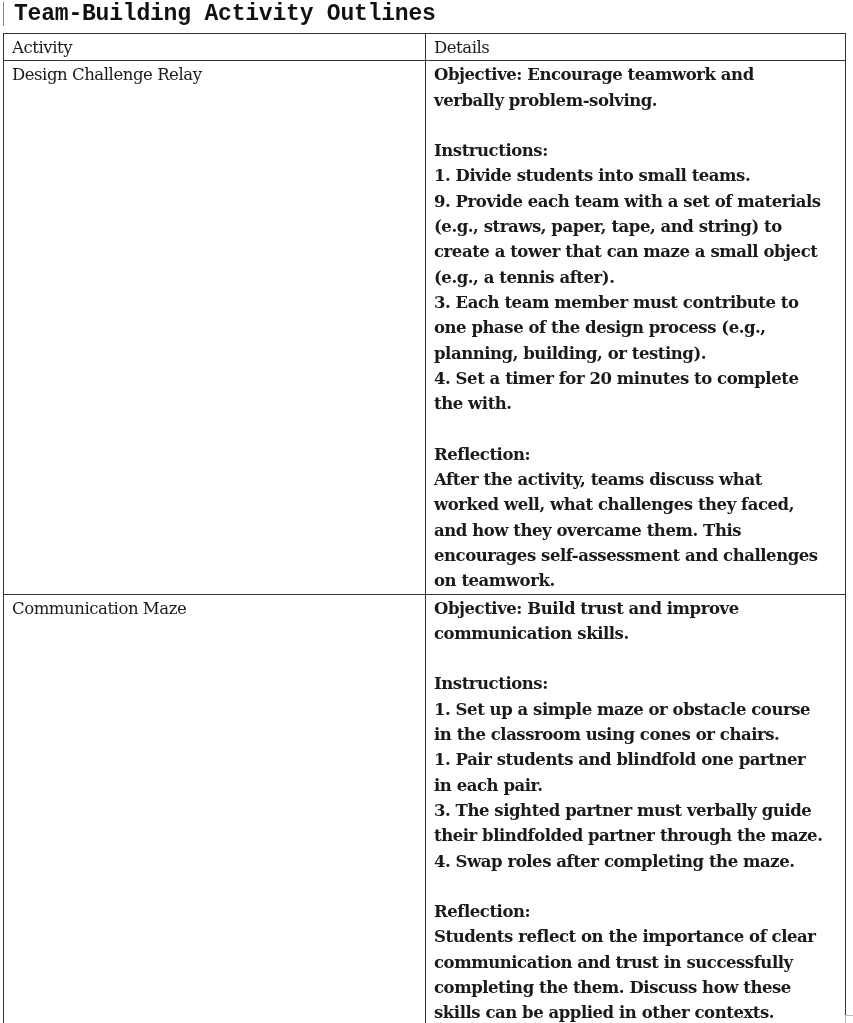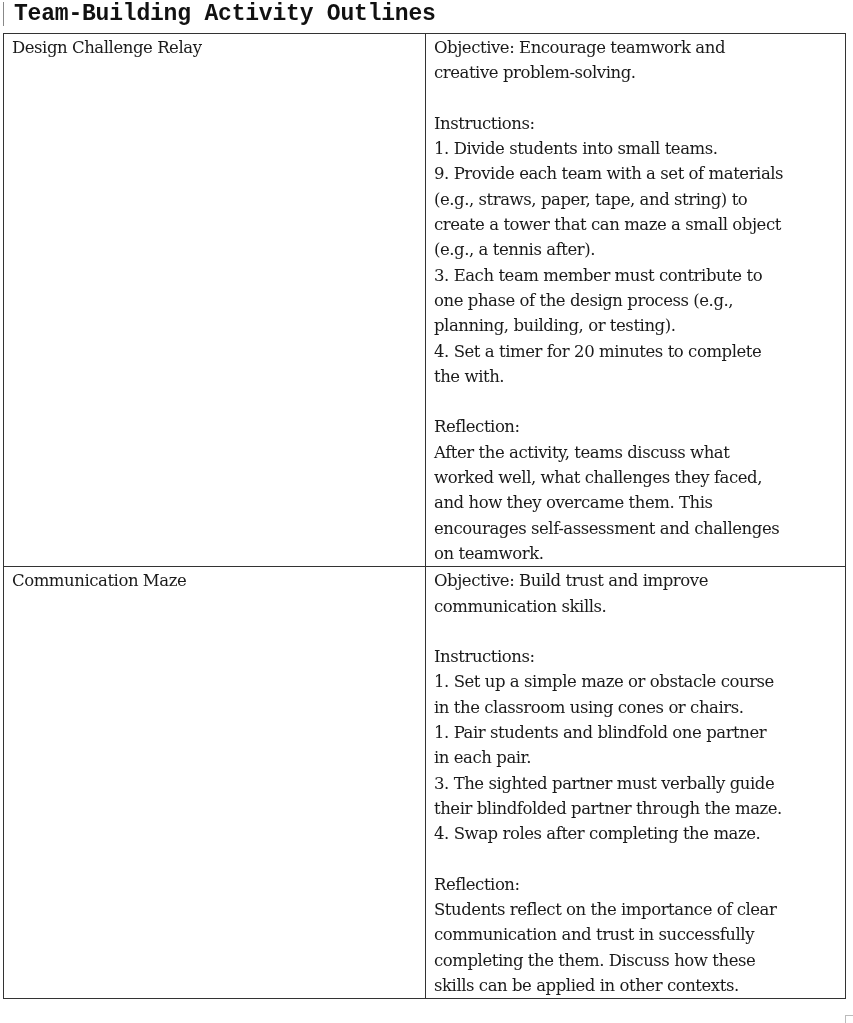--- a/index.html
+++ b/index.html
@@ -56,20 +56,21 @@
     }
     col.c1 { width: 422px; }
     col.c2 { width: 420px; }
     .header-row td {
       height: 24px;
       line-height: 24px;
     }
     .detail-line {
       display: block;
       white-space: nowrap;
+      font-weight: bold;
     }
     .detail-gap {
       display: block;
       height: 25.3px;
     }
     .corner-mark {
       position: absolute;
       left: 845px;
       top: 1015px;
       width: 8px;
@@ -83,25 +84,29 @@
 
 <div class="cursor-bar"></div>
 <div class="doc-title">Team-Building Activity Outlines</div>
 
 <table class="outline">
   <colgroup>
       <col class="c1">
       <col class="c2">
     </colgroup>
   <tbody>
+      <tr class="header-row">
+    <td>Activity</td>
+    <td>Details</td>
+  </tr>
   <tr>
     <td>Design Challenge Relay</td>
     <td>
       <span class="detail-line">Objective: Encourage teamwork and</span>
-      <span class="detail-line">creative problem-solving.</span>
+      <span class="detail-line">verbally problem-solving.</span>
       <span class="detail-gap"></span>
       <span class="detail-line">Instructions:</span>
       <span class="detail-line">1. Divide students into small teams.</span>
       <span class="detail-line">9. Provide each team with a set of materials</span>
       <span class="detail-line">(e.g., straws, paper, tape, and string) to</span>
       <span class="detail-line">create a tower that can maze a small object</span>
       <span class="detail-line">(e.g., a tennis after).</span>
       <span class="detail-line">3. Each team member must contribute to</span>
       <span class="detail-line">one phase of the design process (e.g.,</span>
       <span class="detail-line">planning, building, or testing).</span>

